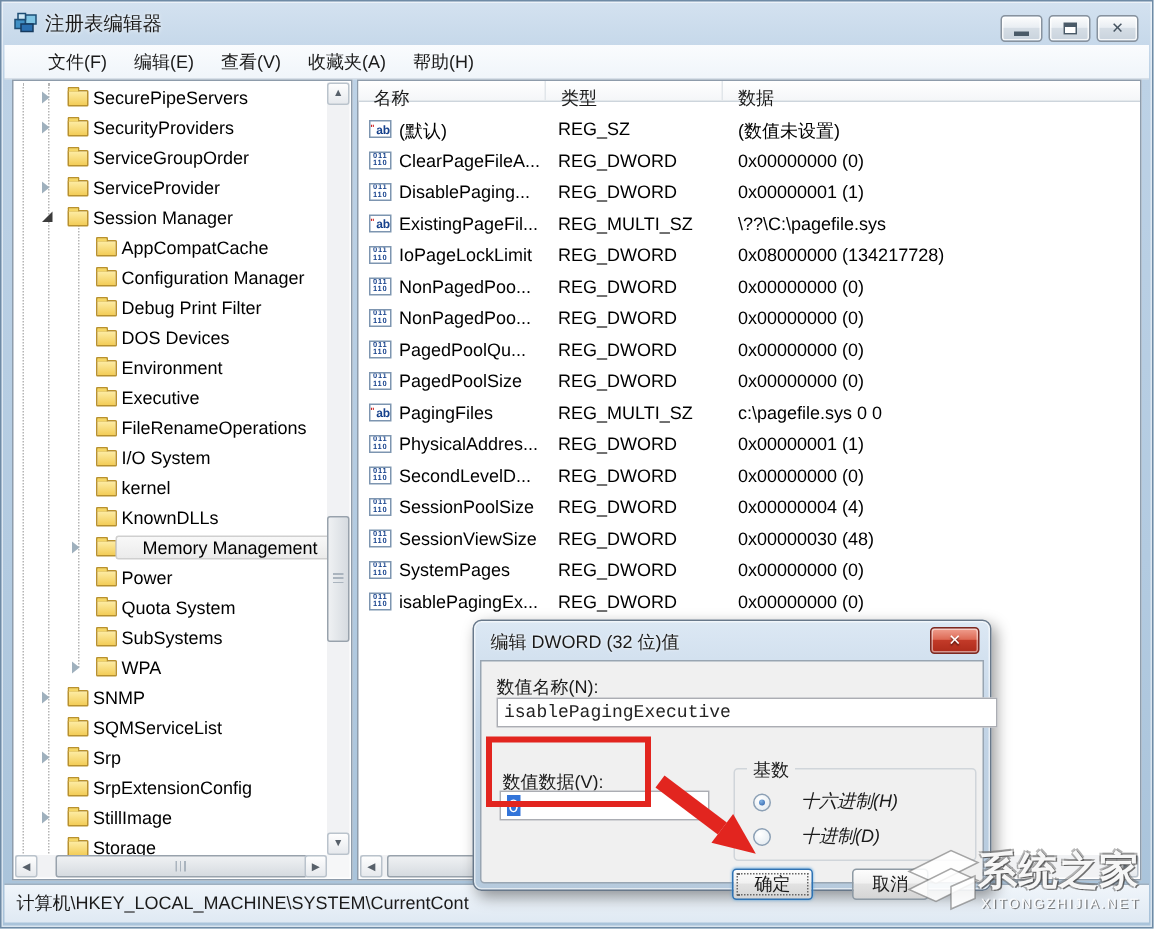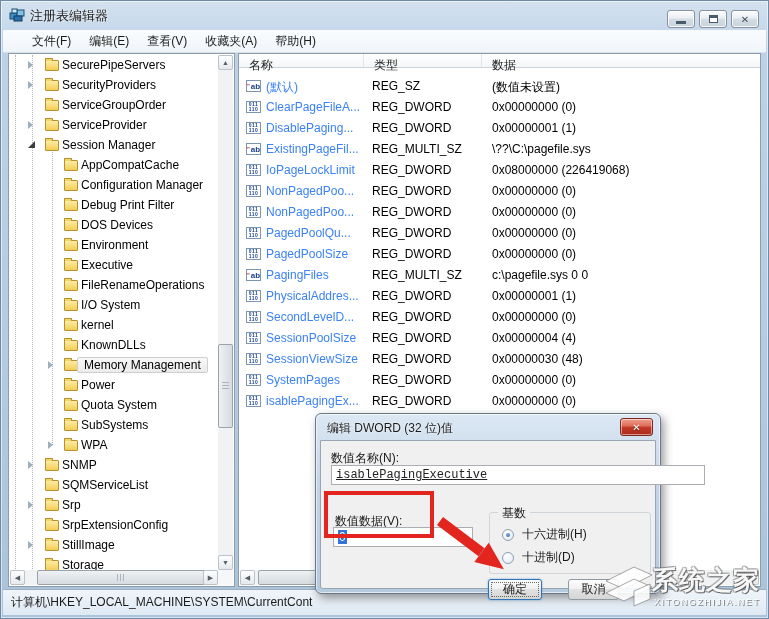--- a/index.html
+++ b/index.html
@@ -28,42 +28,42 @@
   .tree-panel{left:8px;width:227px;}
   .list-panel{left:238px;width:523px;}
   
   .tree-items{position:absolute;left:0;top:1px;right:16px;bottom:16px;overflow:hidden;}
   .tree-row{position:absolute;left:0;height:20px;width:100%;}
   .t-arrow-c{position:absolute;top:6px;width:0;height:0;border-top:4px solid transparent;border-bottom:4px solid transparent;border-left:5px solid #9fb0bd;}
   .t-arrow-e{position:absolute;top:6px;width:0;height:0;border-bottom:7px solid #3c3c3c;border-left:7px solid transparent;}
   .folder{position:absolute;top:5px;width:14px;height:11px;background:linear-gradient(180deg,#fdeca4,#f3cd58);border:1px solid #b8912f;border-radius:1px;}
   .folder::before{content:"";position:absolute;top:-3px;left:-1px;width:6px;height:2px;background:#f3d566;border:1px solid #b8912f;border-bottom:none;border-radius:1px 1px 0 0;}
   .t-label{position:absolute;top:3px;font-size:12px;color:#000;white-space:nowrap;}
-  .t-label.sel{background:linear-gradient(180deg,#f8f8f8,#ebebeb);border:1px solid #cfcfcf;border-radius:2px;padding:0 6px;margin-left:-4px;top:2px;}
+  .t-label.sel{background:linear-gradient(180deg,#f8f8f8,#ebebeb);border:1px solid #cfcfcf;border-radius:2px;padding:0 17px;margin-left:-4px;top:2px;}
   .guide{position:absolute;border-left:1px dotted #b5b5b5;width:0;}
   
   .sb{position:absolute;background:#f1f2f4;}
   .sb-btn{position:absolute;width:15px;height:15px;display:flex;align-items:center;justify-content:center;
           font-size:7px;color:#57606a;background:linear-gradient(180deg,#fefefe,#e6e9ed);border:1px solid #bac3cc;border-radius:2px;}
   .sb-thumb{position:absolute;background:linear-gradient(90deg,#eff1f3,#d6dbe0);border:1px solid #98a2ac;border-radius:2px;}
   .sb-thumb.h{background:linear-gradient(180deg,#eff1f3,#d6dbe0);}
   .vscroll{right:1px;top:1px;bottom:16px;width:15px;}
   .hscroll{left:1px;bottom:1px;height:15px;}
   .grip{position:absolute;left:3px;right:3px;top:50%;height:7px;margin-top:-4px;
         background:repeating-linear-gradient(180deg,#aab4be 0 1px,transparent 1px 3px);}
   .grip.h{left:50%;top:3px;bottom:3px;height:auto;width:7px;margin:0 0 0 -4px;
         background:repeating-linear-gradient(90deg,#aab4be 0 1px,transparent 1px 3px);}
   .corner{position:absolute;right:1px;bottom:1px;width:15px;height:15px;background:#f6f7f8;}
   
   .list-header{position:absolute;left:0;top:0;right:0;height:14px;display:flex;
                background:linear-gradient(180deg,#ffffff,#f4f6f8);border-bottom:1px solid #cdd5dc;}
   .hcell{font-size:12px;color:#1b1b1b;padding:3px 0 0 10px;border-right:1px solid #e1e6ea;}
   .list-rows{position:absolute;left:0;top:22px;right:0;bottom:16px;overflow:hidden;}
   .l-row{position:absolute;left:0;width:100%;height:21px;}
-  .l-name{position:absolute;left:27px;top:3px;font-size:12px;color:#3b82f6;white-space:nowrap;}
+  .l-name{position:absolute;left:27px;top:3px;font-size:12px;color:#000000;white-space:nowrap;}
   .l-type{position:absolute;left:133px;top:3px;font-size:12px;color:#000;}
   .l-data{position:absolute;left:253px;top:3px;font-size:12px;color:#000;white-space:nowrap;}
   .ric{position:absolute;left:7px;top:4px;width:15px;height:12px;border:1px solid #7d95b0;background:#fff;
        display:flex;align-items:center;justify-content:center;overflow:hidden;}
   .ric.sz{font-size:8px;font-weight:bold;color:#16418c;}
   .ric.sz i{font-style:normal;color:#c22;font-size:6px;margin-right:1px;}
   .ric.dw{flex-direction:column;font-family:"Liberation Mono","DejaVu Sans Mono",monospace;
           font-size:5px;line-height:5px;color:#16418c;font-weight:bold;letter-spacing:.5px;}
   
   .statusbar{position:absolute;left:3px;right:3px;top:589px;height:26px;
@@ -78,21 +78,21 @@
              background:linear-gradient(180deg,#f0a090 0%,#dd6a55 45%,#c23a28 50%,#ad2a1a);
              color:#fff;font-size:10px;font-weight:bold;display:flex;align-items:center;justify-content:center;
              box-shadow:inset 0 0 0 1px rgba(255,255,255,.5);text-shadow:0 1px 1px rgba(0,0,0,.5);}
   .dlg-body{position:absolute;left:4px;right:4px;top:26px;bottom:4px;background:#f0f0f0;border:1px solid #98a5b2;border-radius:0 0 3px 3px;}
   .dlg-label{position:absolute;font-size:12px;color:#1a1a1a;}
   .dlg-input{position:absolute;background:#fff;border:1px solid #abadb3;font-family:"Liberation Mono","DejaVu Sans Mono",monospace;
              font-size:12px;color:#222;padding:2px 4px;}
   .sel-text{background:#3274d9;color:#fff;padding:0 1px;}
   .groupbox{position:absolute;left:168px;top:71px;width:162px;height:62px;border:1px solid #d0d5da;border-radius:3px;}
   .gb-label{position:absolute;top:-8px;left:8px;background:#f0f0f0;padding:0 4px;font-size:12px;color:#1a1a1a;}
-  .radio-row{position:absolute;left:12px;display:flex;align-items:center;gap:8px;font-size:12px;color:#1a1a1a;}
+  .radio-row{position:absolute;left:12px;display:flex;align-items:center;gap:20px;font-size:12px;color:#1a1a1a;font-style:italic;}
   .radio{width:12px;height:12px;border-radius:50%;border:1px solid #8ca0b5;background:radial-gradient(circle at 35% 30%,#fff,#dfe8ef);position:relative;}
   .radio.on::after{content:"";position:absolute;left:3px;top:3px;width:4px;height:4px;border-radius:50%;
                    background:radial-gradient(circle at 35% 30%,#7fb2e5,#2c5fa8);}
   .dlg-btn{position:absolute;top:138px;height:21px;border-radius:3px;font-size:12px;color:#1a1a1a;
            background:linear-gradient(180deg,#fdfdfd,#f1f1f1 45%,#e2e2e2 50%,#d5d5d5);
            display:flex;align-items:center;justify-content:center;}
   .btn-ok{left:167px;width:54px;border:1px solid #2f73b4;box-shadow:0 0 2px #5ea7e0;outline:1px dotted #666;outline-offset:-4px;}
   .btn-cancel{left:247px;width:51px;border:1px solid #8e9aa4;}
   
   .red-rect{position:absolute;left:324px;top:491px;width:110px;height:47px;border:4px solid #e2251f;z-index:60;}
@@ -309,21 +309,21 @@
           <span class="l-type">REG_MULTI_SZ</span>
           <span class="l-data">\??\C:\pagefile.sys</span>
         </div>
         <div class="l-row" style="top: 84px;">
           <span class="ric dw">
             <span>011</span>
             <span>110</span>
           </span>
           <span class="l-name">IoPageLockLimit</span>
           <span class="l-type">REG_DWORD</span>
-          <span class="l-data">0x08000000 (226419068)</span>
+          <span class="l-data">0x08000000 (134217728)</span>
         </div>
         <div class="l-row" style="top: 105px;">
           <span class="ric dw">
             <span>011</span>
             <span>110</span>
           </span>
           <span class="l-name">NonPagedPoo...</span>
           <span class="l-type">REG_DWORD</span>
           <span class="l-data">0x00000000 (0)</span>
         </div>
@@ -426,21 +426,21 @@
 
   <div class="statusbar">
     <span>计算机\HKEY_LOCAL_MACHINE\SYSTEM\CurrentCont</span>
   </div>
 
   <div class="dialog">
     <span class="dlg-title">编辑 DWORD (32 位)值</span>
     <div class="dlg-close">✕</div>
     <div class="dlg-body">
       <span class="dlg-label" style="left:10px;top:9px;">数值名称(N):</span>
-      <div class="dlg-input" style="left:10px;top:24px;width:374px;height:20px;text-decoration:underline;">isablePagingExecutive</div>
+      <div class="dlg-input" style="left:10px;top:24px;width:334px;height:20px;">isablePagingExecutive</div>
       <span class="dlg-label" style="left:14px;top:72px;">数值数据(V):</span>
       <div class="dlg-input" style="left:12px;top:86px;width:140px;height:20px;">
         <span class="sel-text">0</span>
       </div>
       <div class="groupbox">
         <span class="gb-label">基数</span>
         <div class="radio-row" style="top:13px;">
           <div class="radio on"></div>
           <span>十六进制(H)</span>
         </div>

